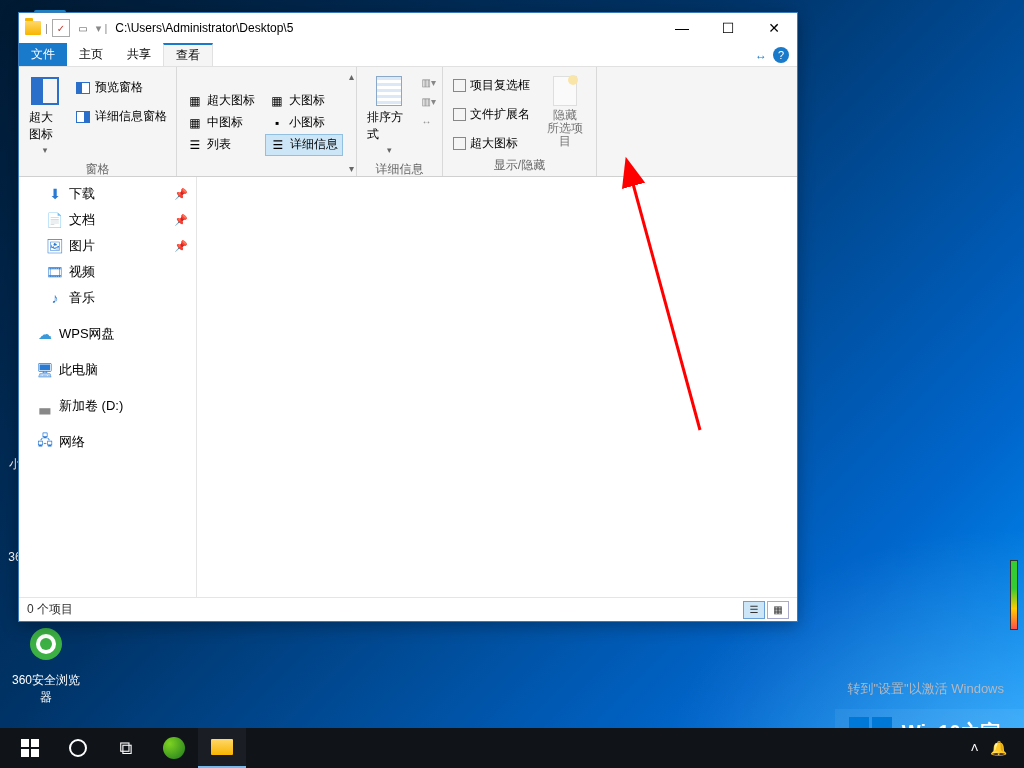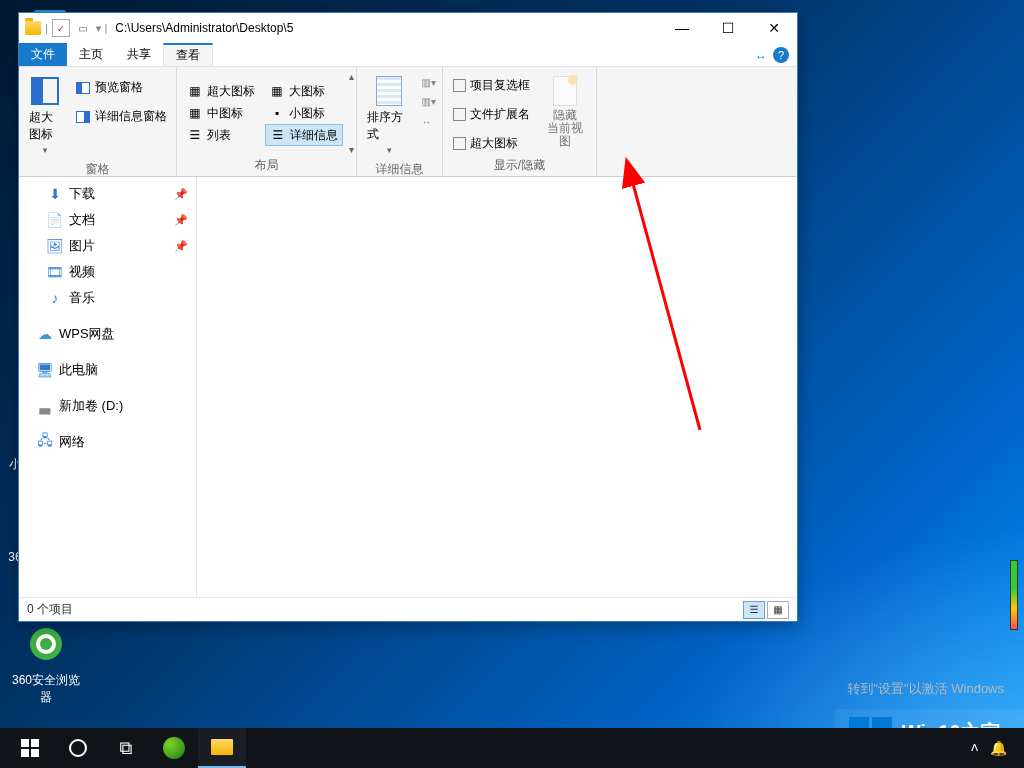--- a/index.html
+++ b/index.html
@@ -208,21 +208,20 @@
           <div class="rbtn-sm sel">
               <span class="ico">☰</span>
               <span>详细信息</span>
             </div>
         </div>
         <div style="color:#666;font-size:10px;align-self:stretch;display:flex;flex-direction:column;justify-content:space-between;cursor:pointer">
             <span>▴</span>
             <span>▾</span>
           </div>
       </div>
-      <div class="rgroup-label">布局</div>
     </div>
 
     <div class="rgroup" style="width:86px">
       <div class="rgroup-body" style="justify-content:center">
         <div class="rbtn-big">
           <span class="ico">
               <span class="icon-sort"></span>
             </span>
           <span>排序方式</span>
           <span style="font-size:9px;color:#666">▾</span>
@@ -250,21 +249,21 @@
           <div class="rbtn-sm">
               <span class="chk"></span>
               <span>超大图标</span>
             </div>
         </div>
         <div class="rbtn-big" style="opacity:.55">
           <span class="ico">
               <span class="icon-hidden"></span>
             </span>
           <span style="white-space:pre-line;text-align:center;line-height:1.1">隐藏
-当前视图</span>
+所选项目</span>
         </div>
       </div>
       <div class="rgroup-label">显示/隐藏</div>
     </div>
 
     <div class="rgroup" style="width:50px;border-right:none">
       <div class="rgroup-label">&nbsp;</div>
     </div>
   </div>
 

